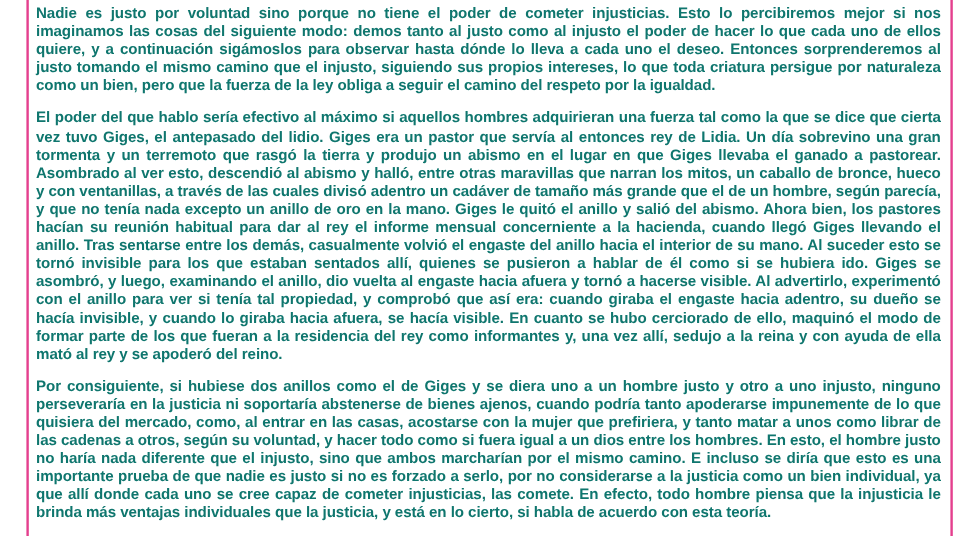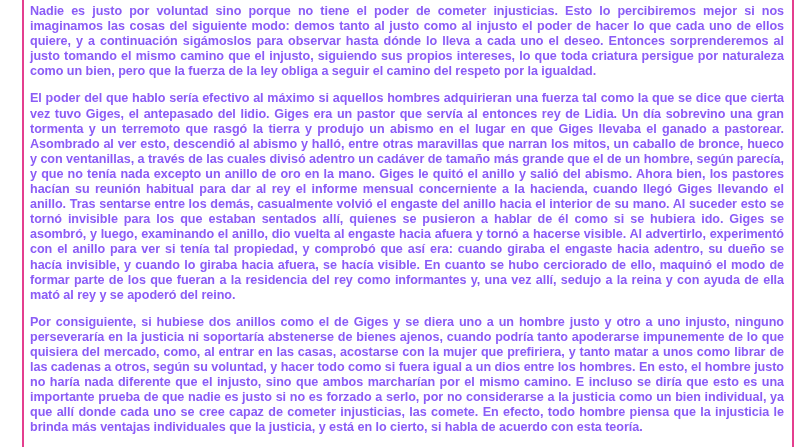--- a/index.html
+++ b/index.html
@@ -40,21 +40,21 @@
     bottom: 0;
   }
 
   p.para {
     margin: 0 0 12px 0;
     font-size: 12.6px;
     line-height: 15.1px;
     text-align: justify;
     font-weight: bold;
     letter-spacing: -0.05px;
-    color: #8b5cf6;
+    color: #0f766e;
     font-family: "Liberation Sans", sans-serif;
   }
   p.para:last-of-type {
     margin-bottom: 10px;
   }
 
   .source {
     margin-top: 2px;
     text-align: right;
     font-size: 10.6px;

